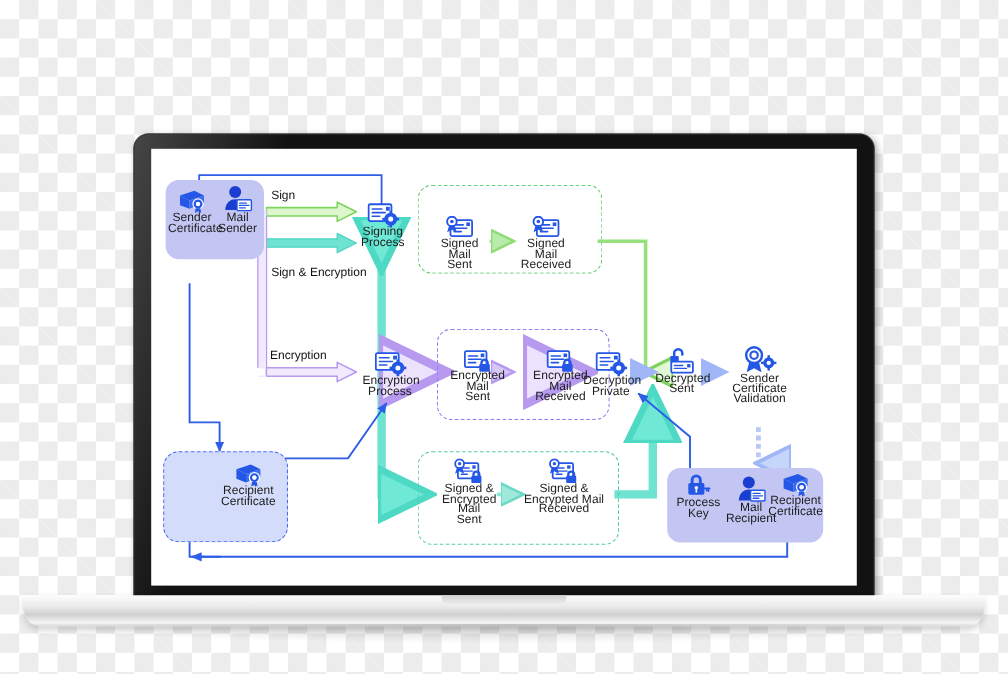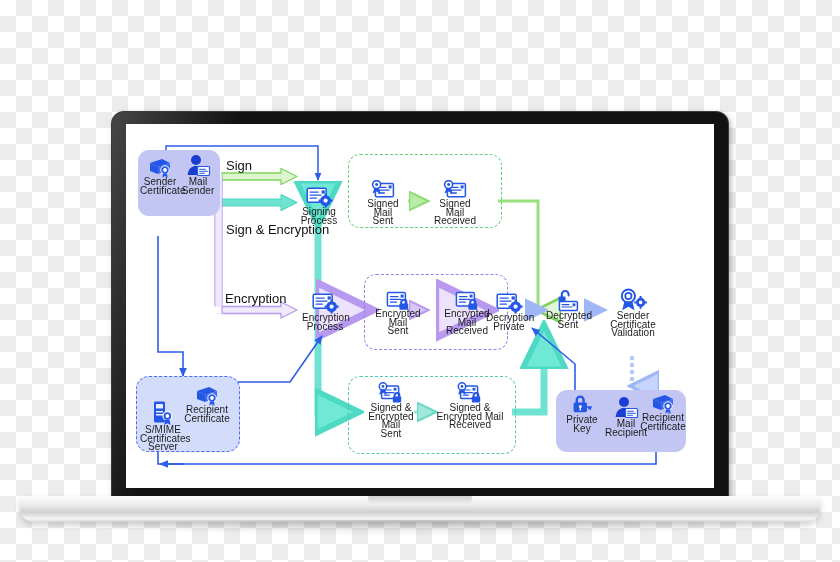--- a/index.html
+++ b/index.html
@@ -57,21 +57,21 @@
   .cap{
     font-size:10px;line-height:8.6px;color:#1b1b1b;
     white-space:pre-line;letter-spacing:.05px;
   }
   .grp{position:absolute;border-radius:11px;}
   .grp.solid{background:#c3c6f3;}
   .grp.dash-green{border:1.4px dashed #63d07a;border-radius:12px;}
   .grp.dash-purple{border:1.4px dashed #9b7df0;border-radius:12px;}
   .grp.dash-teal{border:1.4px dashed #55c9b0;border-radius:12px;}
   .grp.dash-blue{border:1.6px dashed #4a6cf5;background:#d3ddfb;border-radius:13px;}
-  .lbl{position:absolute;font-size:13px;color:#111;white-space:nowrap;}
+  .lbl{position:absolute;font-size:10px;color:#111;white-space:nowrap;}
   .ic{display:block;margin:0 auto;}
 </style>
 </head>
 <body>
 
 <div id="checker"></div>
 
 <div id="laptop">
   <div id="bezel"></div>
 
@@ -198,21 +198,21 @@
           <path d="M14.6,15.2 L20.4,15.2 M14.6,17.2 L22.4,17.2 M14.6,19.2 L19.4,19.2" stroke="#2457e6" stroke-width="1.1" stroke-linecap="round"></path>
         </svg>
         <div class="cap">Mail
 Sender</div>
       </div>
 
       <div class="lbl" style="left:100px;top:34px;">Sign</div>
       <div class="lbl" style="left:100px;top:60px;margin-top:38px;">Sign &amp; Encryption</div>
       <div class="lbl" style="left:99px;top:167px;">Encryption</div>
 
-      <div class="node" style="left:172px;top:62px;width:42px;">
+      <div class="node" style="left:172px;top:44px;width:42px;">
         <svg class="ic" width="27" height="22" viewBox="0 0 27 22">
           <rect x="1.2" y="2.2" width="19" height="14" rx="1.4" fill="#fff" stroke="#2457e6" stroke-width="1.5"></rect>
           <path d="M4.2,6.2 L12.2,6.2 M4.2,9.2 L15,9.2 M4.2,12.2 L10.4,12.2" stroke="#2457e6" stroke-width="1.3" stroke-linecap="round"></path>
           <rect x="15.6" y="4.4" width="3.2" height="3.2" fill="#2457e6"></rect>
           <circle cx="19.6" cy="14.6" r="5.4" fill="#2457e6"></circle>
           <circle cx="19.6" cy="14.6" r="2.1" fill="#fff"></circle>
           <g fill="#2457e6">
             <rect x="18.5" y="7.6" width="2.2" height="2.6"></rect>
               <rect x="18.5" y="19" width="2.2" height="2.6"></rect>
             <rect x="12.6" y="13.5" width="2.6" height="2.2"></rect>
@@ -369,34 +369,20 @@
           <circle cx="6" cy="4.4" r="1.4" fill="#2457e6"></circle>
           <path d="M3.8,7.6 L2.2,12.8 L6,10.8 L9.8,12.8 L8.2,7.6 Z" fill="#2457e6"></path>
           <path d="M16.6,13.4 a3.4,3.4 0 0 1 6.8,0 v1.9 h-1.9 v-1.9 a1.5,1.5 0 0 0 -3,0 v1.9 h-1.9 z" fill="#2457e6"></path>
           <rect x="15.8" y="14.4" width="8.4" height="6.2" rx="1" fill="#2457e6"></rect>
         </svg>
         <div class="cap">Signed &amp;
 Encrypted Mail
 Received</div>
       </div>
 
-      <div class="node" style="left:14px;top:276px;width:46px;">
-        <svg class="ic" width="24" height="26" viewBox="0 0 24 26">
-          <rect x="3" y="1.4" width="11" height="21" rx="1.3" fill="#2457e6"></rect>
-          <rect x="5" y="4" width="7" height="4.6" rx="0.7" fill="#eaf0ff"></rect>
-          <rect x="5" y="11" width="7" height="1.5" fill="#eaf0ff"></rect>
-          <rect x="5" y="14" width="7" height="1.5" fill="#eaf0ff"></rect>
-          <circle cx="16.4" cy="16" r="4.4" fill="#2457e6" stroke="#fff" stroke-width="1.1"></circle>
-          <circle cx="16.4" cy="16" r="1.9" fill="#fff"></circle>
-          <path d="M14.2,19.6 L13.2,25 L16.4,23.2 L19.6,25 L18.6,19.6 Z" fill="#2457e6"></path>
-        </svg>
-        <div class="cap">S/MIME
-Certificates
-Server</div>
-      </div>
 
       <div class="node" style="left:56px;top:260px;width:50px;">
         <svg class="ic" width="26" height="22" viewBox="0 0 26 22">
           <path d="M3,7 L15,3 L23,7 L11,11 Z" fill="#2457e6"></path>
           <path d="M3,7 L3,15 L11,18 L11,11 Z" fill="#2457e6"></path>
           <path d="M11,11 L23,7 L23,13 L11,18 Z" fill="#3b6bf0"></path>
           <circle cx="18" cy="14" r="4.2" fill="#2457e6" stroke="#fff" stroke-width="1"></circle>
           <circle cx="18" cy="14" r="1.9" fill="#fff"></circle>
           <path d="M16,17.6 L15.4,21.5 L18,20.1 L20.6,21.5 L20,17.6 Z" fill="#2457e6"></path>
         </svg>
@@ -405,21 +391,21 @@
       </div>
 
       <div class="node" style="left:434px;top:270px;width:44px;">
         <svg class="ic" width="22" height="22" viewBox="0 0 22 22">
           <path d="M4.6,9 v-3 a4.6,4.6 0 0 1 9.2,0 v3 h-2.4 v-3 a2.2,2.2 0 0 0 -4.4,0 v3 z" fill="#2457e6"></path>
           <rect x="2.6" y="8.6" width="13.4" height="9.6" rx="1.4" fill="#2457e6"></rect>
           <circle cx="9.3" cy="12.4" r="1.5" fill="#eaf0ff"></circle>
           <rect x="8.6" y="13.2" width="1.4" height="3.4" fill="#eaf0ff"></rect>
           <path d="M16.2,13 L20.4,13 M19.4,13 L19.4,15.4 M17.8,13 L17.8,14.8" stroke="#2457e6" stroke-width="1.4" stroke-linecap="round"></path>
         </svg>
-        <div class="cap">Private Key</div>
+        <div class="cap">Process Key</div>
       </div>
 
       <div class="node" style="left:478px;top:272px;width:44px;">
         <svg class="ic" width="26" height="24" viewBox="0 0 26 24">
           <circle cx="11" cy="6" r="5" fill="#1a3fd0"></circle>
           <path d="M2.6,21 C3.2,14.6 7,12 11,12 C15,12 18.8,14.6 19.4,21 Z" fill="#1a3fd0"></path>
           <rect x="12.5" y="12.5" width="12" height="9" rx="1" fill="#fff" stroke="#2457e6" stroke-width="1.2"></rect>
           <path d="M14.6,15.2 L20.4,15.2 M14.6,17.2 L22.4,17.2 M14.6,19.2 L19.4,19.2" stroke="#2457e6" stroke-width="1.1" stroke-linecap="round"></path>
         </svg>
         <div class="cap">Mail

